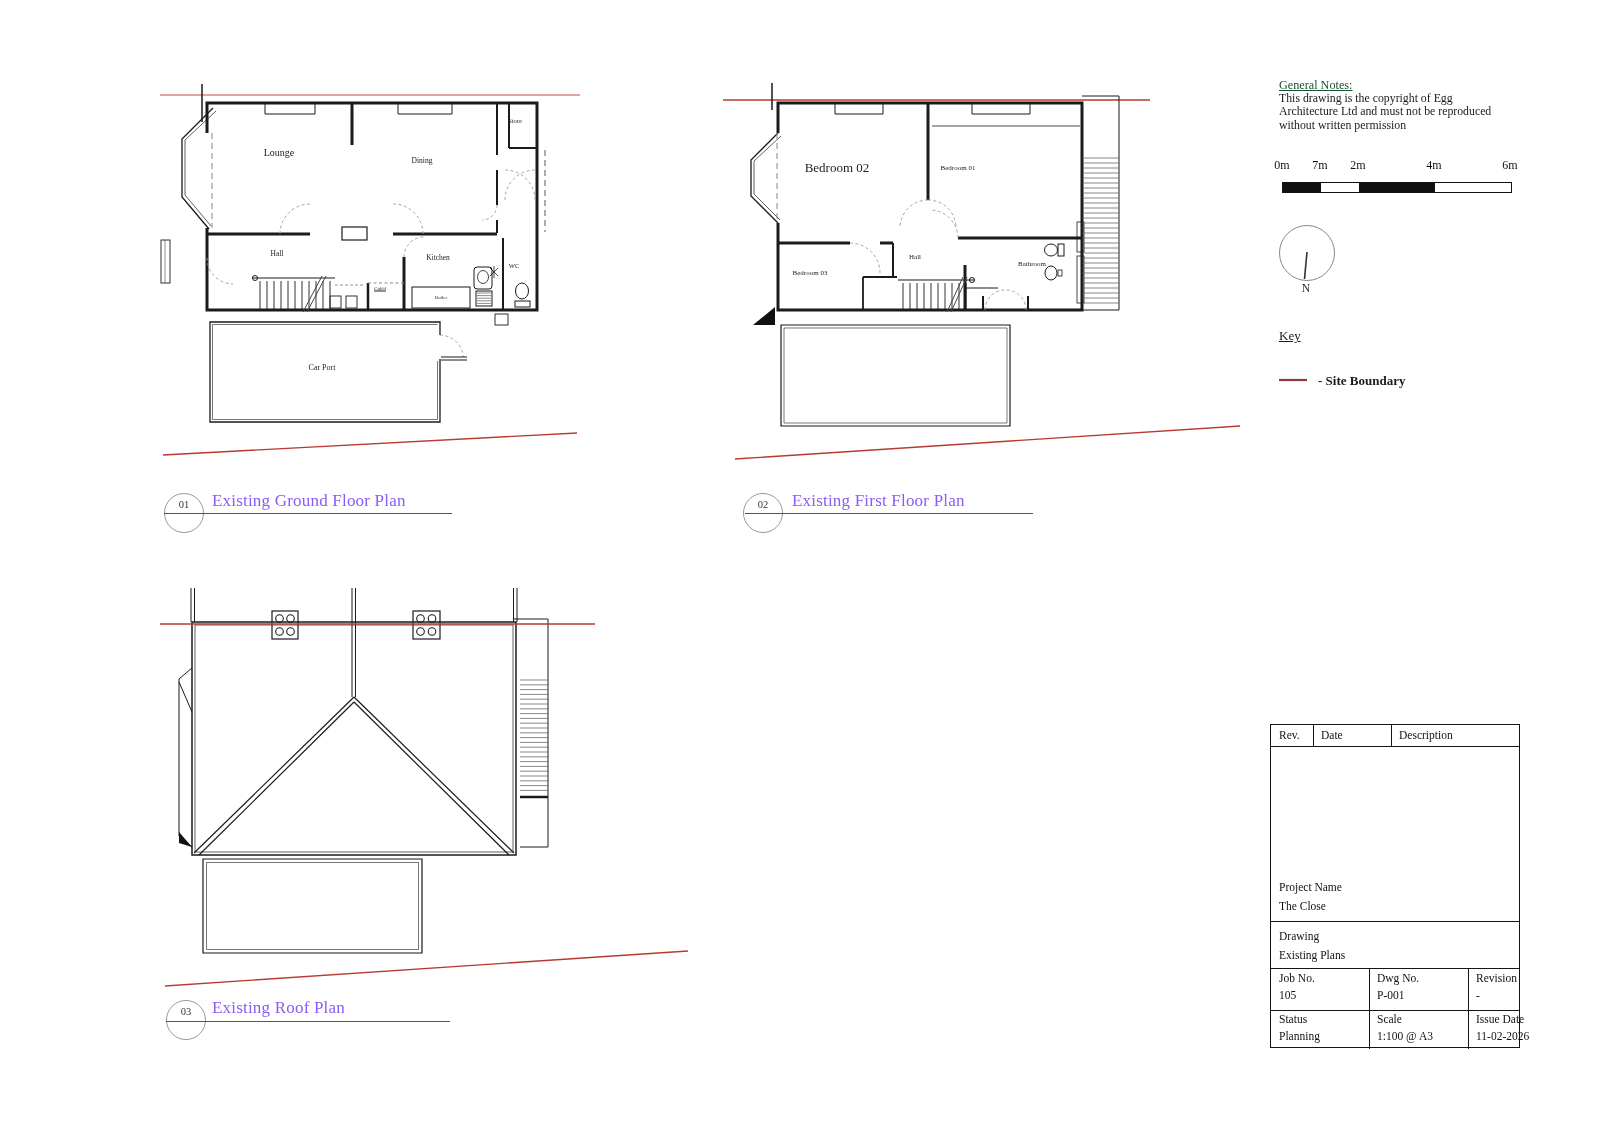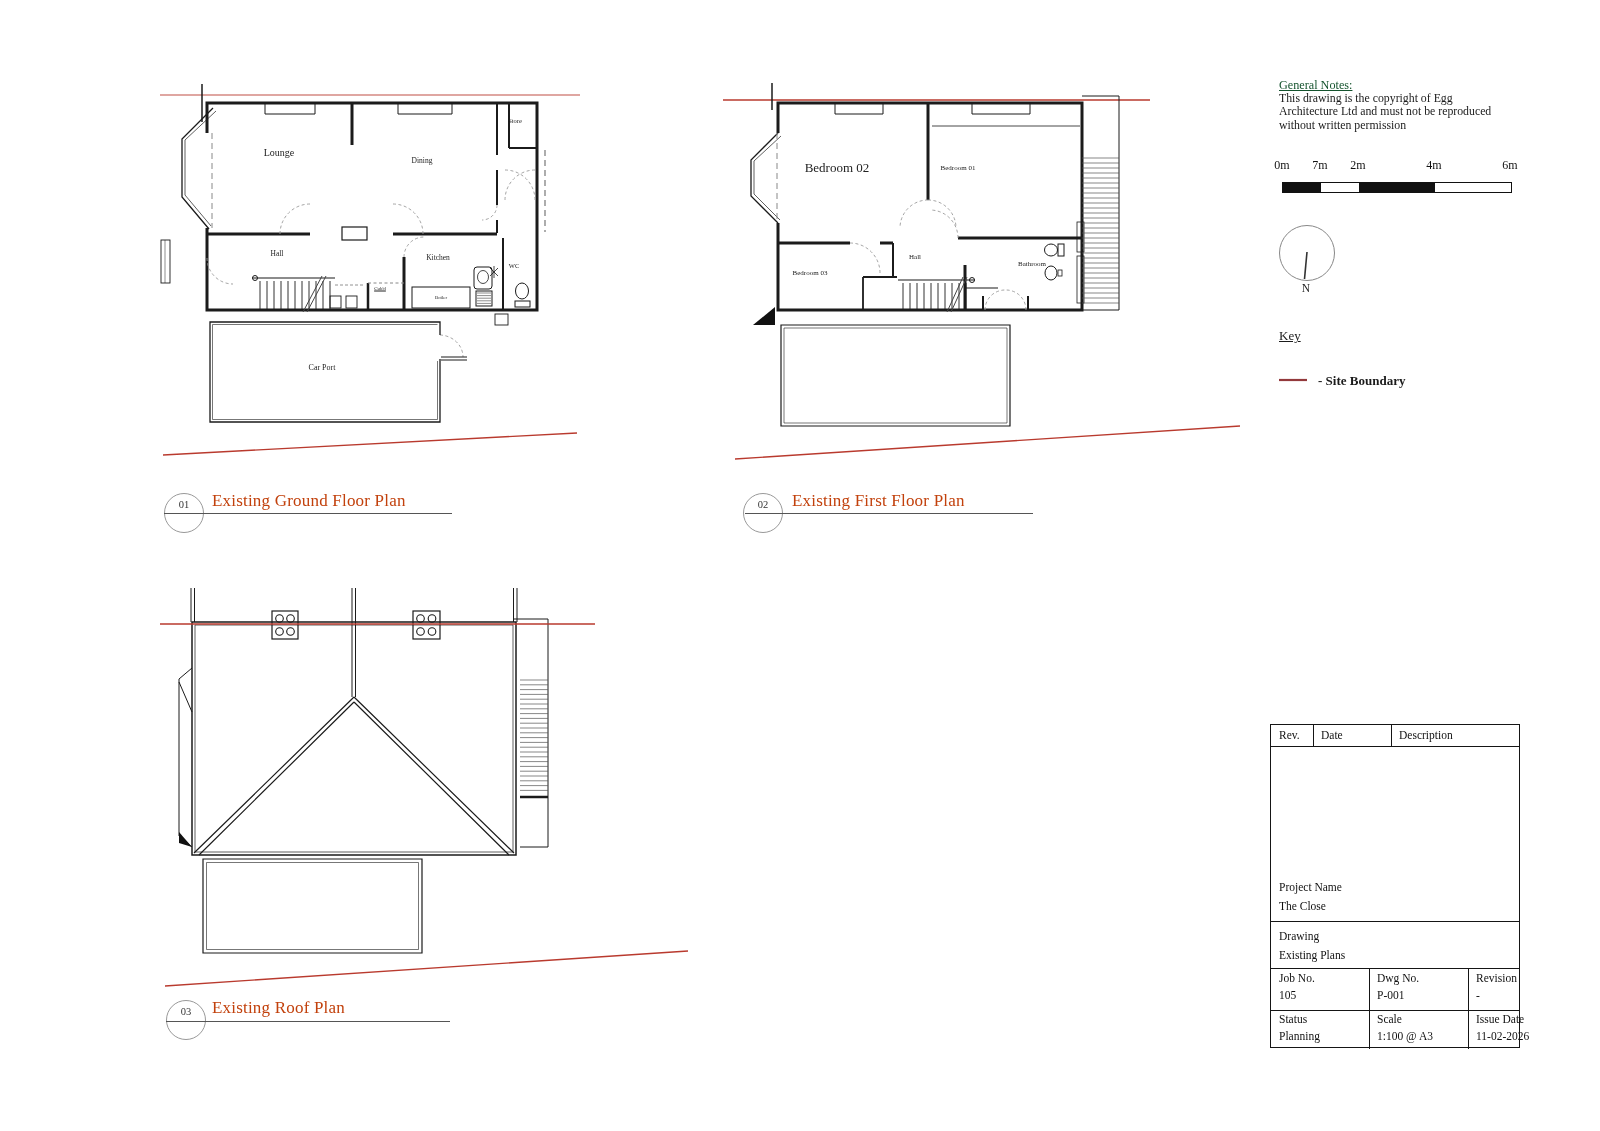--- a/index.html
+++ b/index.html
@@ -1,21 +1,21 @@
 <!DOCTYPE html>
 <html><head>
 <meta charset="utf-8">
 <style>
   html,body{margin:0;padding:0;background:#ffffff;}
   body{width:1600px;height:1131px;position:relative;overflow:hidden;
        font-family:"Liberation Serif",serif;color:#1b1b1b;}
   .abs{position:absolute;}
   .label{position:absolute;transform:translate(-50%,-50%);white-space:nowrap;
          font-family:"Liberation Serif",serif;color:#222;}
-  .plan-title{position:absolute;font-size:17px;color:#c2410c;letter-spacing:.2px;white-space:nowrap;}
+  .plan-title{position:absolute;font-size:17px;color:#8b5cf6;letter-spacing:.2px;white-space:nowrap;}
   .title-line{position:absolute;height:1px;background:#555;}
   .title-circle{position:absolute;width:40px;height:40px;border:1px solid #999;border-radius:50%;box-sizing:border-box;}
   .title-num{position:absolute;width:40px;text-align:center;font-size:10.5px;color:#333;}
   .gn-title{position:absolute;font-size:12.2px;text-decoration:underline;color:#14532d;}
   .gn-body{position:absolute;width:233px;font-size:11.8px;line-height:13.4px;color:#1b1b1b;}
   .sb-label{position:absolute;transform:translateX(-50%);font-size:12px;color:#111;}
   .seg{position:absolute;top:0;height:100%;}
   .north-n{position:absolute;width:54px;text-align:center;font-size:11.5px;}
   .key-title{position:absolute;font-size:13px;text-decoration:underline;}
   .key-text{position:absolute;font-size:13px;font-weight:bold;}

